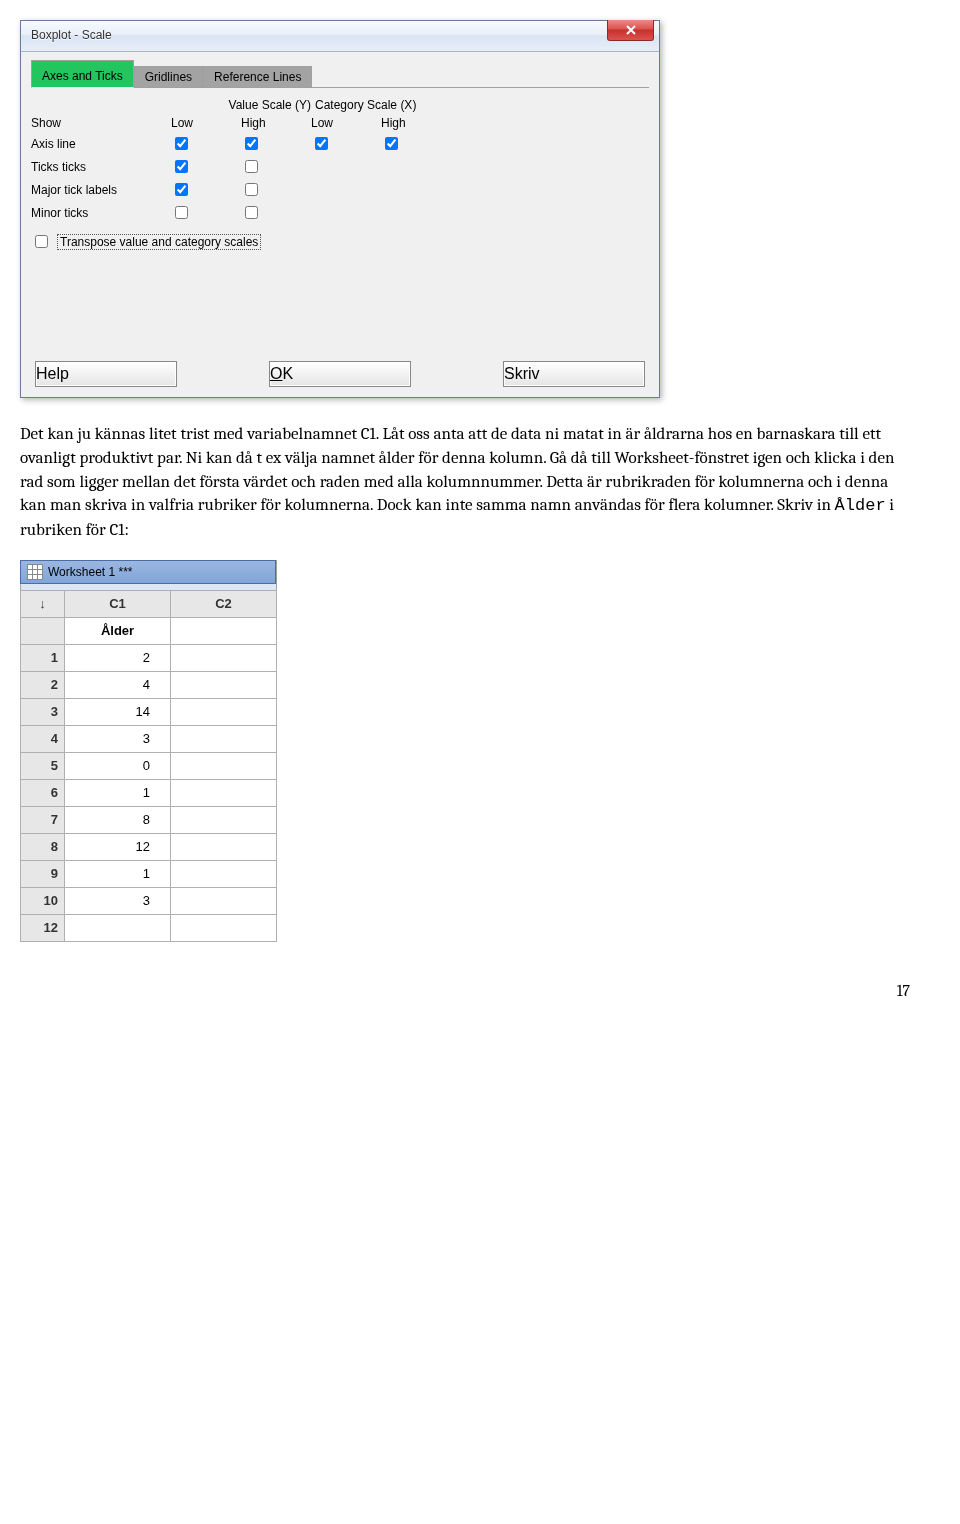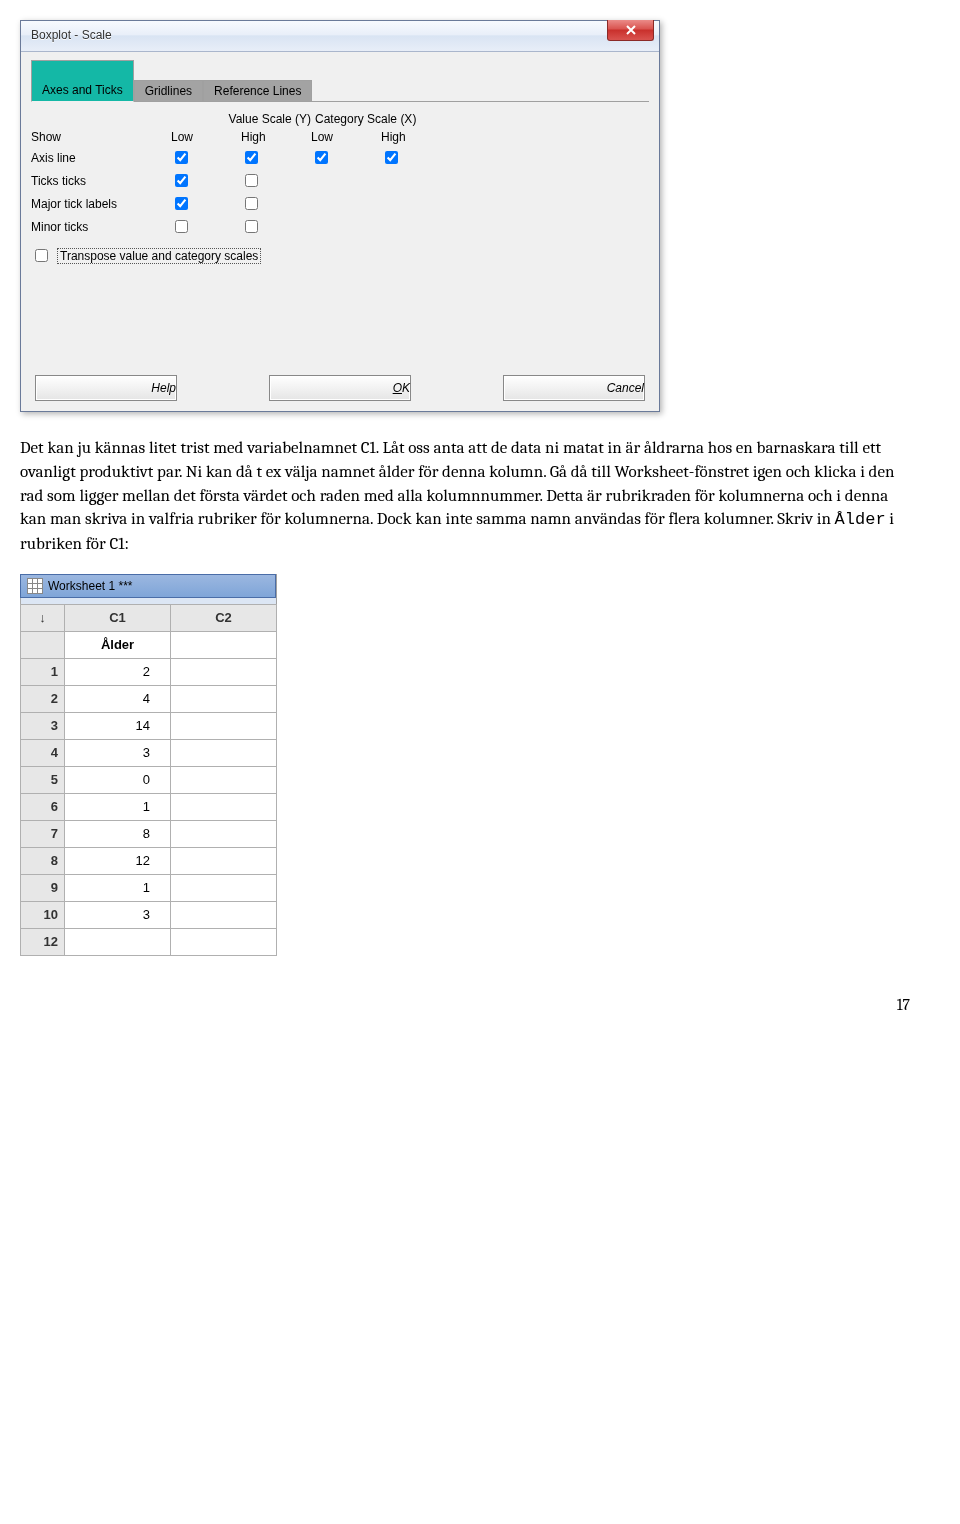--- a/index.html
+++ b/index.html
@@ -57,24 +57,24 @@
   }
   .tab {
     padding: 3px 10px 3px 10px;
     border: 1px solid #a0a0a0;
     border-bottom: none;
     background: #a3a3a3;
     position: relative;
     font-size:12px;
   }
   .tab.active {
-    background: #14b8a6;
+    background: #22c55e;
     border-bottom: 1px solid #f0f0f0;
     margin-bottom: -1px;
-    padding-top:22px;
+    padding-top:8px;
     padding-bottom:4px;
   }
   .grid {
     display: grid;
     grid-template-columns: 140px 70px 70px 70px 70px;
     row-gap: 4px;
     align-items: center;
     font-size:12px;
   }
   .grid .hdr { color:#000; }
@@ -92,24 +92,23 @@
     display:flex;
     justify-content:space-between;
     margin-top:110px;
     padding:0 4px;
   }
   .btnrow .btn {
     width:140px;
     height:24px;
     border:1px solid #888;
     background:linear-gradient(to bottom,#fff,#e5e5e5);
-    font-size:12px;
-    display:flex;align-items:center;justify-content:flex-end;
+    font-size:16px;
+    display:flex;align-items:center;justify-content:flex-start;
     box-shadow:inset 0 0 0 1px #fff;
-    font-style:italic;
   }
   .btn .ul { text-decoration: underline; }
   
   .body-text {
     margin-top: 24px;
     font-size: 17px;
     line-height: 1.4;
     color:#000;
     width: 890px;
   }
@@ -243,21 +242,21 @@
 
     <div class="btnrow">
       <div class="btn">
           <span>Help</span>
         </div>
       <div class="btn">
           <span class="ul">O</span>
           <span>K</span>
         </div>
       <div class="btn">
-          <span>Cancel</span>
+          <span>Skriv</span>
         </div>
     </div>
   </div>
 </div>
 
 <div class="body-text">
   <p>
     <span>Det kan ju kännas litet trist med variabelnamnet C1. Låt oss anta att de data ni matat in är åldrarna hos en barnaskara till ett ovanligt produktivt par. Ni kan då t ex välja namnet ålder för denna kolumn. Gå då till Worksheet-fönstret igen och klicka i den rad som ligger mellan det första värdet och raden med alla kolumnnummer. Detta är rubrikraden för kolumnerna och i denna kan man skriva in valfria rubriker för kolumnerna. Dock kan inte samma namn användas för flera kolumner. Skriv in </span><span class="mono">Ålder</span><span> i rubriken för C1:</span>
   </p>
 </div>

